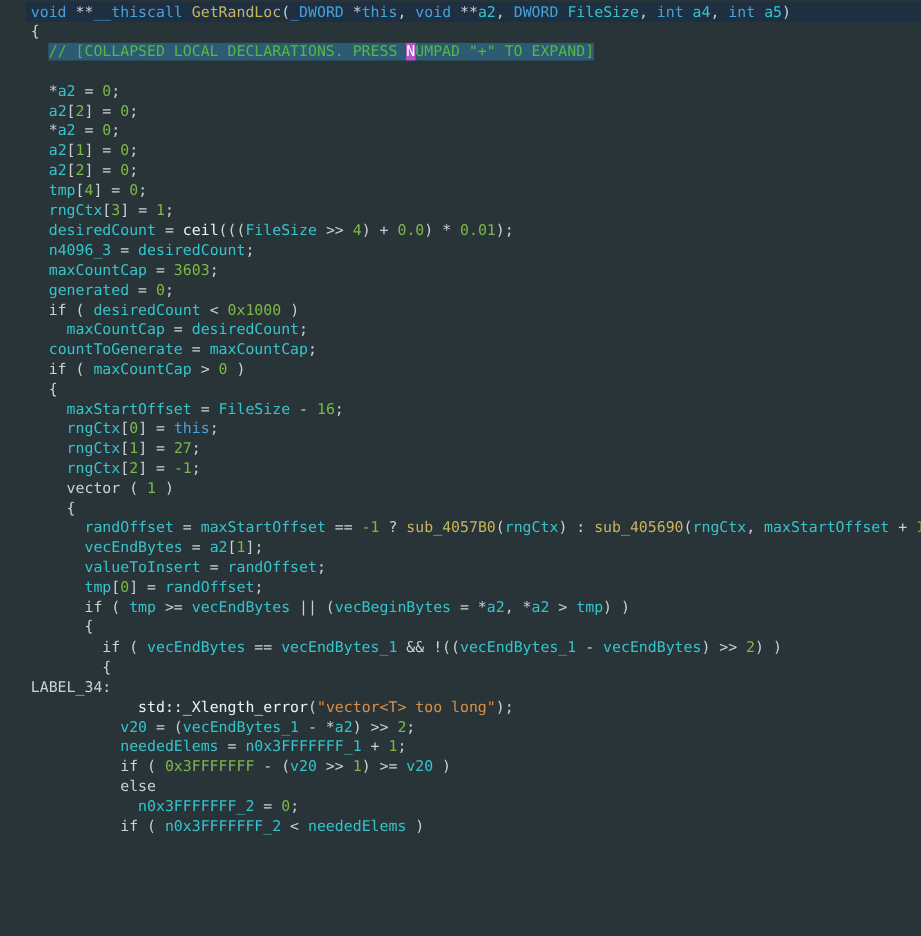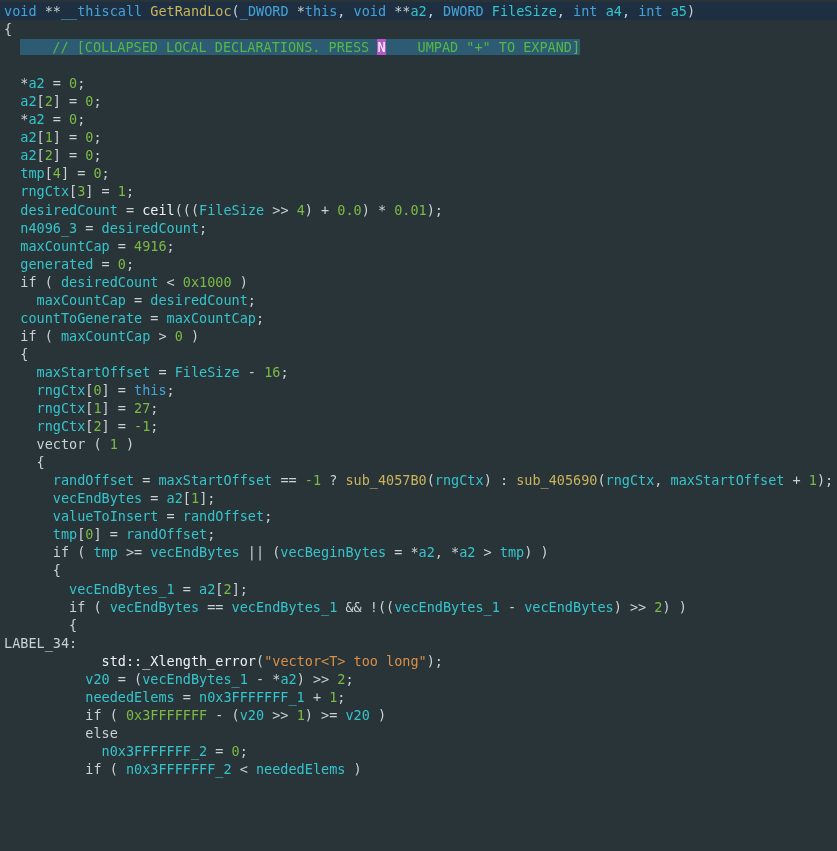--- a/index.html
+++ b/index.html
@@ -18,81 +18,80 @@
     --cursor-fg:#ffffff;
   }
   html,body{margin:0;padding:0;}
   body{
     width:837px;height:851px;overflow:hidden;
     background:var(--background);
     font-family:"DejaVu Sans Mono","Liberation Mono",monospace;
     font-size:13.5px;
   }
   .editor{width:837px;height:851px;}
-  .code{padding:2px 0 0 4px;}
+  .code{padding:2px 0 0 4px;margin-left:24px;}
   .line{
     white-space:pre;
     height:18.05px;
     line-height:18.05px;
     color:var(--default);
   }
   .line-hl{
     background:var(--proto-line-bg);
     margin-left:-4px;
     padding-left:4px;
     width:837px;
   }
   .tok-d{color:var(--default);}
   .tok-k{color:var(--keyword);}
   .tok-v{color:var(--variable);}
   .tok-n{color:var(--number);}
   .tok-s{color:var(--string);}
   .tok-f{color:var(--function-bold);font-weight:normal;}
   .tok-g{color:var(--function-name);}
-  .tok-cb{color:var(--comment);background:var(--comment-highlight-bg);padding-left:32px;}
+  .tok-cb{color:var(--comment);background:var(--comment-highlight-bg);}
   .tok-cu{color:var(--cursor-fg);background:var(--cursor-bg);}
 </style>
 </head>
 <body>
 
 <div class="editor">
   <div class="code">
       <div class="line line-hl"><span class="tok-k">void</span><span class="tok-d"> **</span><span class="tok-k">__thiscall</span><span class="tok-d"> </span><span class="tok-g">GetRandLoc</span><span class="tok-d">(</span><span class="tok-k">_DWORD</span><span class="tok-d"> *</span><span class="tok-k">this</span><span class="tok-d">, </span><span class="tok-k">void</span><span class="tok-d"> **</span><span class="tok-v">a2</span><span class="tok-d">, </span><span class="tok-k">DWORD</span><span class="tok-d"> </span><span class="tok-v">FileSize</span><span class="tok-d">, </span><span class="tok-k">int</span><span class="tok-d"> </span><span class="tok-v">a4</span><span class="tok-d">, </span><span class="tok-k">int</span><span class="tok-d"> </span><span class="tok-v">a5</span><span class="tok-d">)</span></div>
       <div class="line"><span class="tok-d">{</span></div>
       <div class="line"><span class="tok-d">  </span><span class="tok-cb">// [COLLAPSED LOCAL DECLARATIONS. PRESS </span><span class="tok-cu">N</span><span class="tok-cb">UMPAD "+" TO EXPAND]</span></div>
       <div class="line">&nbsp;</div>
       <div class="line"><span class="tok-d">  *</span><span class="tok-v">a2</span><span class="tok-d"> = </span><span class="tok-n">0</span><span class="tok-d">;</span></div>
       <div class="line"><span class="tok-d">  </span><span class="tok-v">a2</span><span class="tok-d">[</span><span class="tok-n">2</span><span class="tok-d">] = </span><span class="tok-n">0</span><span class="tok-d">;</span></div>
       <div class="line"><span class="tok-d">  *</span><span class="tok-v">a2</span><span class="tok-d"> = </span><span class="tok-n">0</span><span class="tok-d">;</span></div>
       <div class="line"><span class="tok-d">  </span><span class="tok-v">a2</span><span class="tok-d">[</span><span class="tok-n">1</span><span class="tok-d">] = </span><span class="tok-n">0</span><span class="tok-d">;</span></div>
       <div class="line"><span class="tok-d">  </span><span class="tok-v">a2</span><span class="tok-d">[</span><span class="tok-n">2</span><span class="tok-d">] = </span><span class="tok-n">0</span><span class="tok-d">;</span></div>
       <div class="line"><span class="tok-d">  </span><span class="tok-v">tmp</span><span class="tok-d">[</span><span class="tok-n">4</span><span class="tok-d">] = </span><span class="tok-n">0</span><span class="tok-d">;</span></div>
       <div class="line"><span class="tok-d">  </span><span class="tok-v">rngCtx</span><span class="tok-d">[</span><span class="tok-n">3</span><span class="tok-d">] = </span><span class="tok-n">1</span><span class="tok-d">;</span></div>
       <div class="line"><span class="tok-d">  </span><span class="tok-v">desiredCount</span><span class="tok-d"> = </span><span class="tok-f">ceil</span><span class="tok-d">(((</span><span class="tok-v">FileSize</span><span class="tok-d"> &gt;&gt; </span><span class="tok-n">4</span><span class="tok-d">) + </span><span class="tok-n">0.0</span><span class="tok-d">) * </span><span class="tok-n">0.01</span><span class="tok-d">);</span></div>
       <div class="line"><span class="tok-d">  </span><span class="tok-v">n4096_3</span><span class="tok-d"> = </span><span class="tok-v">desiredCount</span><span class="tok-d">;</span></div>
-      <div class="line"><span class="tok-d">  </span><span class="tok-v">maxCountCap</span><span class="tok-d"> = </span><span class="tok-n">4916</span><span class="tok-d">;</span></div>
+      <div class="line"><span class="tok-d">  </span><span class="tok-v">maxCountCap</span><span class="tok-d"> = </span><span class="tok-n">3603</span><span class="tok-d">;</span></div>
       <div class="line"><span class="tok-d">  </span><span class="tok-v">generated</span><span class="tok-d"> = </span><span class="tok-n">0</span><span class="tok-d">;</span></div>
       <div class="line"><span class="tok-d">  if ( </span><span class="tok-v">desiredCount</span><span class="tok-d"> &lt; </span><span class="tok-n">0x1000</span><span class="tok-d"> )</span></div>
       <div class="line"><span class="tok-d">    </span><span class="tok-v">maxCountCap</span><span class="tok-d"> = </span><span class="tok-v">desiredCount</span><span class="tok-d">;</span></div>
       <div class="line"><span class="tok-d">  </span><span class="tok-v">countToGenerate</span><span class="tok-d"> = </span><span class="tok-v">maxCountCap</span><span class="tok-d">;</span></div>
       <div class="line"><span class="tok-d">  if ( </span><span class="tok-v">maxCountCap</span><span class="tok-d"> &gt; </span><span class="tok-n">0</span><span class="tok-d"> )</span></div>
       <div class="line"><span class="tok-d">  {</span></div>
       <div class="line"><span class="tok-d">    </span><span class="tok-v">maxStartOffset</span><span class="tok-d"> = </span><span class="tok-v">FileSize</span><span class="tok-d"> - </span><span class="tok-n">16</span><span class="tok-d">;</span></div>
       <div class="line"><span class="tok-d">    </span><span class="tok-v">rngCtx</span><span class="tok-d">[</span><span class="tok-n">0</span><span class="tok-d">] = </span><span class="tok-k">this</span><span class="tok-d">;</span></div>
       <div class="line"><span class="tok-d">    </span><span class="tok-v">rngCtx</span><span class="tok-d">[</span><span class="tok-n">1</span><span class="tok-d">] = </span><span class="tok-n">27</span><span class="tok-d">;</span></div>
       <div class="line"><span class="tok-d">    </span><span class="tok-v">rngCtx</span><span class="tok-d">[</span><span class="tok-n">2</span><span class="tok-d">] = </span><span class="tok-n">-1</span><span class="tok-d">;</span></div>
       <div class="line"><span class="tok-d">    vector ( </span><span class="tok-n">1</span><span class="tok-d"> )</span></div>
       <div class="line"><span class="tok-d">    {</span></div>
       <div class="line"><span class="tok-d">      </span><span class="tok-v">randOffset</span><span class="tok-d"> = </span><span class="tok-v">maxStartOffset</span><span class="tok-d"> == </span><span class="tok-n">-1</span><span class="tok-d"> ? </span><span class="tok-g">sub_4057B0</span><span class="tok-d">(</span><span class="tok-v">rngCtx</span><span class="tok-d">) : </span><span class="tok-g">sub_405690</span><span class="tok-d">(</span><span class="tok-v">rngCtx</span><span class="tok-d">, </span><span class="tok-v">maxStartOffset</span><span class="tok-d"> + </span><span class="tok-n">1</span><span class="tok-d">);</span></div>
       <div class="line"><span class="tok-d">      </span><span class="tok-v">vecEndBytes</span><span class="tok-d"> = </span><span class="tok-v">a2</span><span class="tok-d">[</span><span class="tok-n">1</span><span class="tok-d">];</span></div>
       <div class="line"><span class="tok-d">      </span><span class="tok-v">valueToInsert</span><span class="tok-d"> = </span><span class="tok-v">randOffset</span><span class="tok-d">;</span></div>
       <div class="line"><span class="tok-d">      </span><span class="tok-v">tmp</span><span class="tok-d">[</span><span class="tok-n">0</span><span class="tok-d">] = </span><span class="tok-v">randOffset</span><span class="tok-d">;</span></div>
       <div class="line"><span class="tok-d">      if ( </span><span class="tok-v">tmp</span><span class="tok-d"> &gt;= </span><span class="tok-v">vecEndBytes</span><span class="tok-d"> || (</span><span class="tok-v">vecBeginBytes</span><span class="tok-d"> = *</span><span class="tok-v">a2</span><span class="tok-d">, *</span><span class="tok-v">a2</span><span class="tok-d"> &gt; </span><span class="tok-v">tmp</span><span class="tok-d">) )</span></div>
       <div class="line"><span class="tok-d">      {</span></div>
-      <div class="line"><span class="tok-d">        </span><span class="tok-v">vecEndBytes_1</span><span class="tok-d"> = </span><span class="tok-v">a2</span><span class="tok-d">[</span><span class="tok-n">2</span><span class="tok-d">];</span></div>
       <div class="line"><span class="tok-d">        if ( </span><span class="tok-v">vecEndBytes</span><span class="tok-d"> == </span><span class="tok-v">vecEndBytes_1</span><span class="tok-d"> &amp;&amp; !((</span><span class="tok-v">vecEndBytes_1</span><span class="tok-d"> - </span><span class="tok-v">vecEndBytes</span><span class="tok-d">) &gt;&gt; </span><span class="tok-n">2</span><span class="tok-d">) )</span></div>
       <div class="line"><span class="tok-d">        {</span></div>
       <div class="line"><span class="tok-d">LABEL_34:</span></div>
       <div class="line"><span class="tok-d">            </span><span class="tok-f">std::_Xlength_error</span><span class="tok-d">(</span><span class="tok-s">"vector&lt;T&gt; too long"</span><span class="tok-d">);</span></div>
       <div class="line"><span class="tok-d">          </span><span class="tok-v">v20</span><span class="tok-d"> = (</span><span class="tok-v">vecEndBytes_1</span><span class="tok-d"> - *</span><span class="tok-v">a2</span><span class="tok-d">) &gt;&gt; </span><span class="tok-n">2</span><span class="tok-d">;</span></div>
       <div class="line"><span class="tok-d">          </span><span class="tok-v">neededElems</span><span class="tok-d"> = </span><span class="tok-v">n0x3FFFFFFF_1</span><span class="tok-d"> + </span><span class="tok-n">1</span><span class="tok-d">;</span></div>
       <div class="line"><span class="tok-d">          if ( </span><span class="tok-n">0x3FFFFFFF</span><span class="tok-d"> - (</span><span class="tok-v">v20</span><span class="tok-d"> &gt;&gt; </span><span class="tok-n">1</span><span class="tok-d">) &gt;= </span><span class="tok-v">v20</span><span class="tok-d"> )</span></div>
       <div class="line"><span class="tok-d">          else</span></div>
       <div class="line"><span class="tok-d">            </span><span class="tok-v">n0x3FFFFFFF_2</span><span class="tok-d"> = </span><span class="tok-n">0</span><span class="tok-d">;</span></div>
       <div class="line"><span class="tok-d">          if ( </span><span class="tok-v">n0x3FFFFFFF_2</span><span class="tok-d"> &lt; </span><span class="tok-v">neededElems</span><span class="tok-d"> )</span></div>

